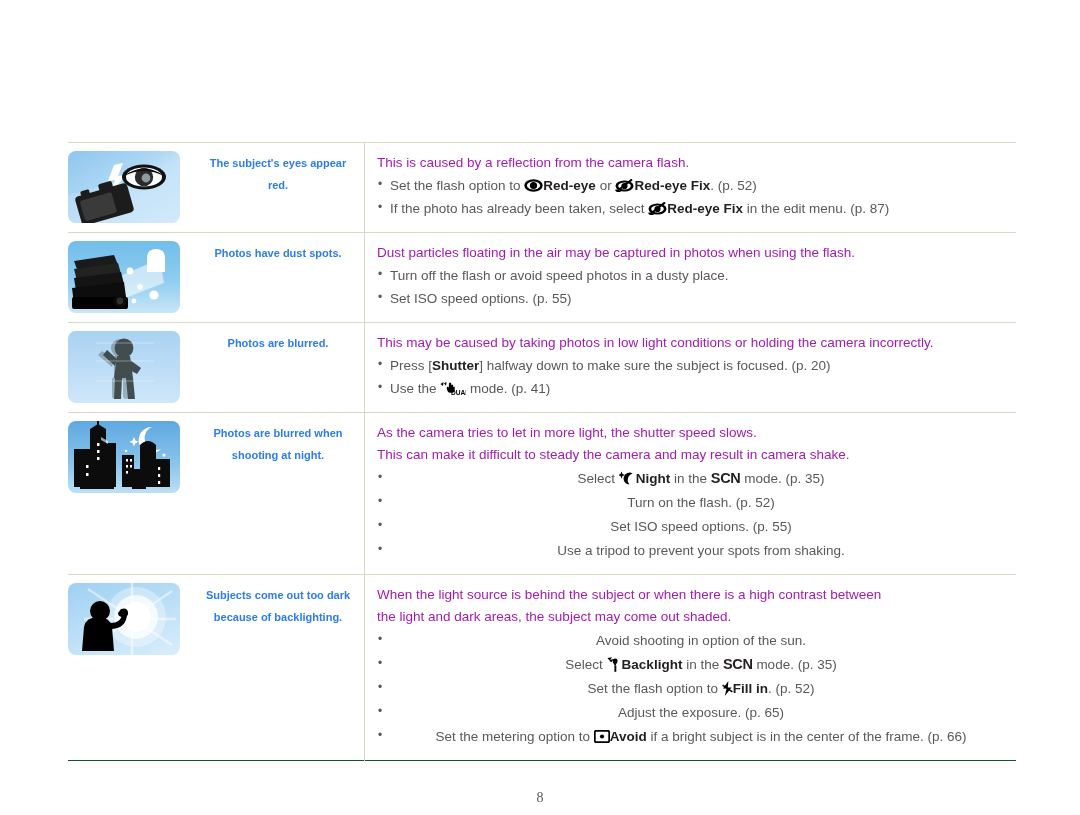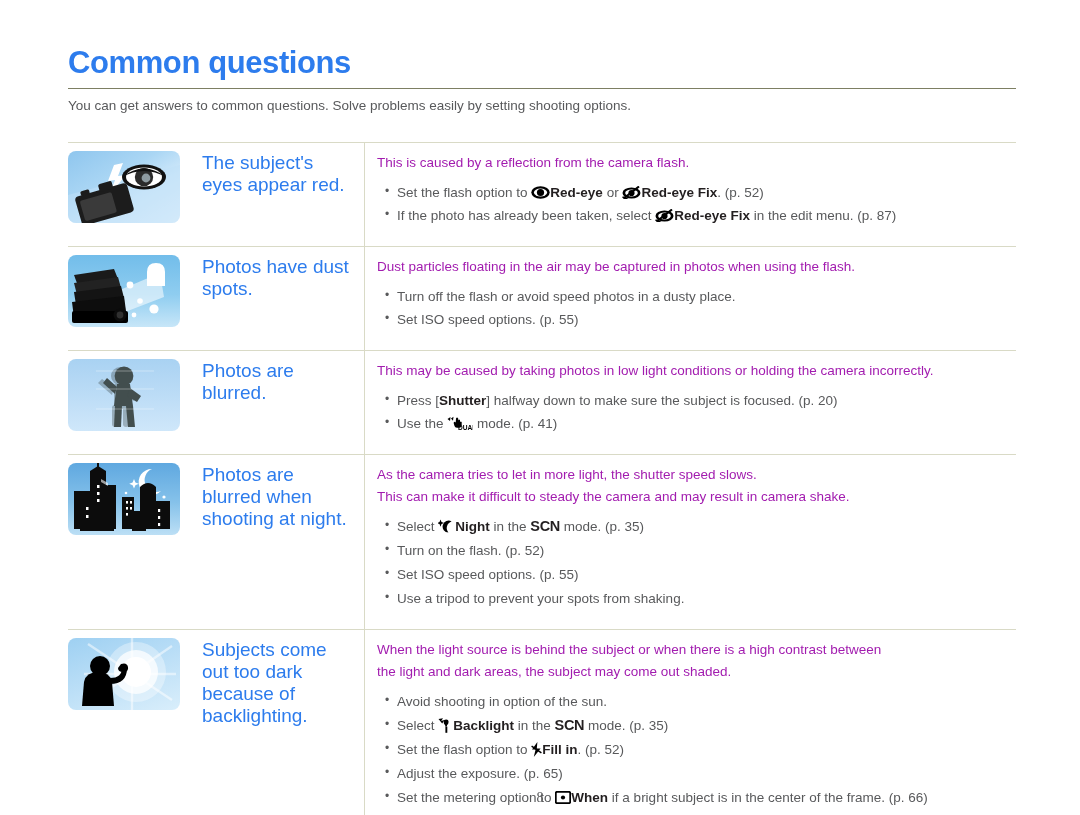--- a/index.html
+++ b/index.html
@@ -78,51 +78,52 @@
   }
   .col-q {
     width: 152px;
     padding: 9px 10px 10px 8px !important;
     border-right: 1px solid #d9dac6;
   }
   .col-a {
     padding: 9px 4px 12px 12px !important;
   }
   .q-text {
-    font-size: 19px;
-    font-weight: normal;
+    font-size: 11px;
+    font-weight: bold;
     color: #2d7ced;
     line-height: 22px;
+    text-align: center;
   }
   .a-lead {
     font-size: 13.5px;
     line-height: 22px;
     color: #a21caf;
   }
   .a-list {
     list-style: none;
-    margin: 7px;
+    margin: 0;
     padding: 0;
   }
   .a-list li {
     font-size: 13.5px;
     line-height: 23px;
     color: #58595b;
     position: relative;
     padding-left: 13px;
   }
   .a-list li::before {
     content: "\2022";
     position: absolute;
     left: 1px;
     top: -1px;
     font-size: 12px;
     color: #58595b;
   }
-  .a-list li.sp { margin-top: 1px; }
+  .a-list li.sp { margin-top: 1px; text-align: center; }
   b.kw { color: #231f20; font-weight: bold; }
 
   
   .ig {
     display: inline-block;
     vertical-align: -2px;
     position: relative;
   }
   
   .ic-eye { width: 19px; height: 13px; }
@@ -178,26 +179,21 @@
     font-size: 14px;
     color: #58595b;
     font-family: "Liberation Serif", serif;
   }
 </style>
 </head>
 <body>
 
 <div class="page">
 
-  <div class="title-wrap">
-    <h1 class="page-title">Common questions</h1>
-    <div class="title-rule"></div>
-  </div>
-
-  <div class="intro">You can get answers to common questions. Solve problems easily by setting shooting options.</div>
+
 
   <table class="qtable">
     <tbody>
 
     <tr>
       <td class="col-img">
         <span class="thumb t-redeye">
           <svg width="112" height="72" viewBox="0 0 112 72">
             <path d="M0 44 L112 14 L112 72 L0 72 Z" fill="#bfe0f7" opacity="0.55"></path>
             <path d="M46 14 L40 30 L47 29 L42 43 L58 24 L50 25 L55 12 Z" fill="#ffffff"></path>
@@ -421,21 +417,21 @@
                     <rect x="7.4" y="8.6" width="1.9" height="6.2" fill="#000"></rect>
                   </svg></span><b class="kw">Backlight</b><span> in the </span><span class="scn">SCN</span><span> mode. (p. 35)</span></li>
           <li class="sp"><span>Set the flash option to </span><span class="ig ic-bolt"><svg width="11" height="15" viewBox="0 0 11 15">
                     <path d="M6.4 0 L1 7.4 L4.6 7.4 L2.8 15 L9.6 6.6 L5.8 6.6 Z" fill="#000"></path>
                     <path d="M0.6 4.2 L10.4 10.8" stroke="#000" stroke-width="1.5"></path>
                   </svg></span><b class="kw">Fill in</b><span>. (p. 52)</span></li>
           <li class="sp">Adjust the exposure. (p. 65)</li>
           <li class="sp"><span>Set the metering option to </span><span class="ig ic-spot"><svg width="16" height="13" viewBox="0 0 16 13">
                     <rect x="0.8" y="0.8" width="14.4" height="11.4" rx="1.4" fill="none" stroke="#000" stroke-width="1.8"></rect>
                     <circle cx="8" cy="6.5" r="2.1" fill="#000"></circle>
-                  </svg></span><b class="kw">When</b><span> if a bright subject is in the center of the frame. (p. 66)</span></li>
+                  </svg></span><b class="kw">Avoid</b><span> if a bright subject is in the center of the frame. (p. 66)</span></li>
         </ul>
       </td>
     </tr>
 
     </tbody>
   </table>
 
   <div class="page-num">8</div>
 </div>
 

